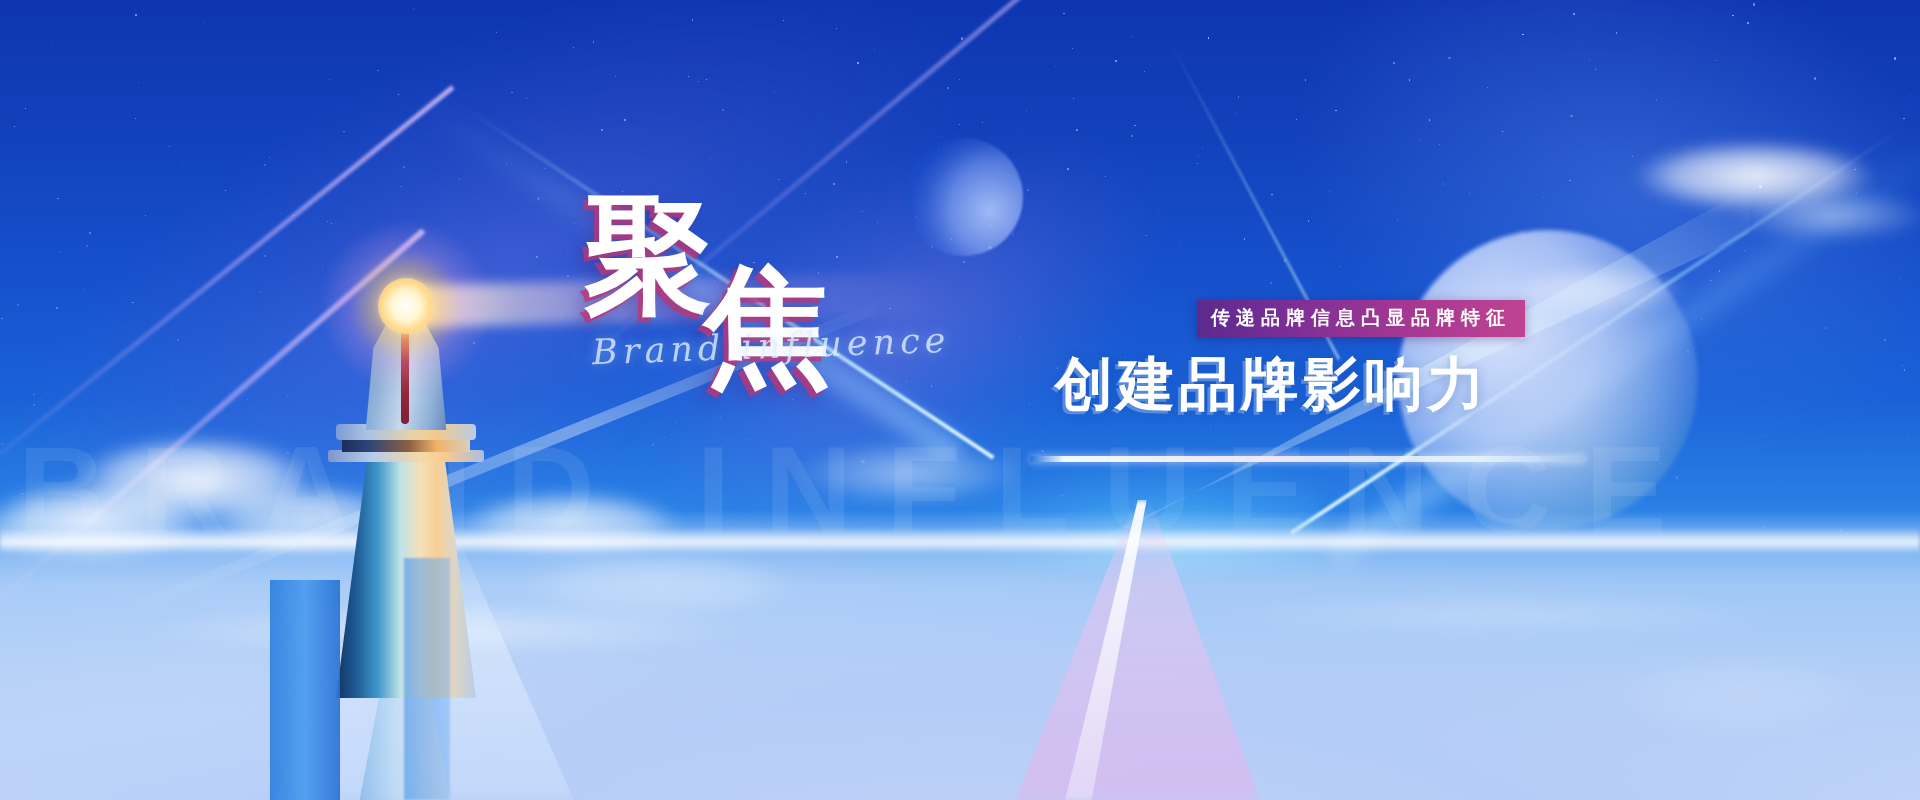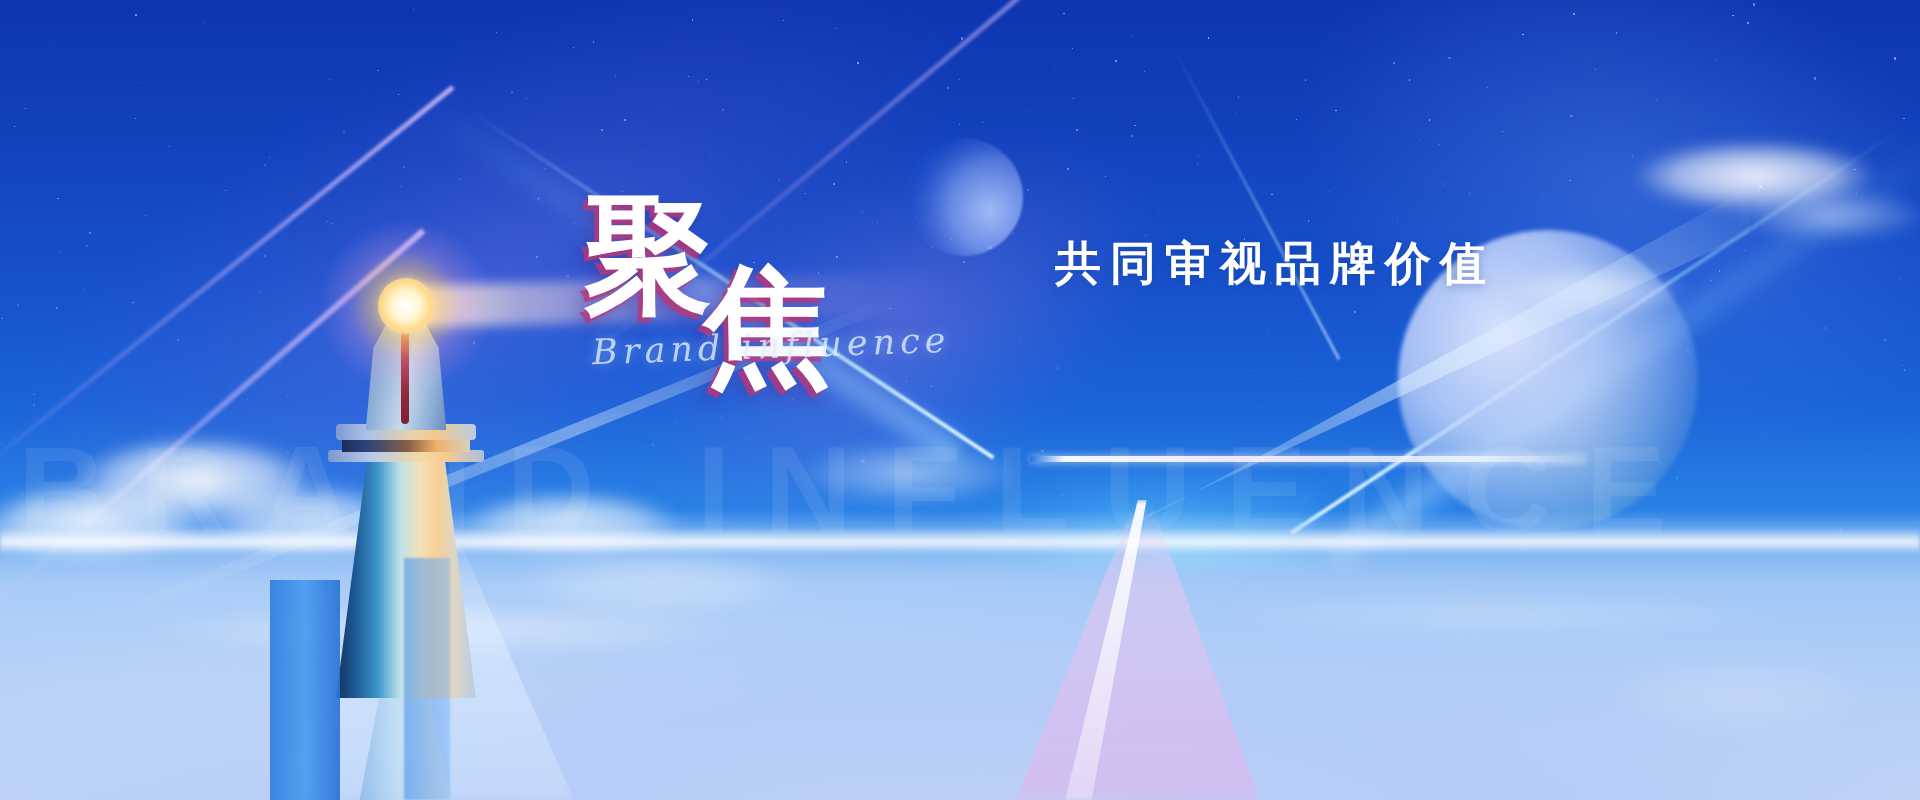--- a/index.html
+++ b/index.html
@@ -640,18 +640,19 @@
     <div class="lh-glowhalo"></div>
     <div class="lh-core"></div>
   </div>
 
   <div class="ju">聚</div>
   <div class="jiao">焦</div>
   <div class="script">Brand influence</div>
 
   <div class="right-block">
     <div class="line1">
-      <span class="headline">共同审视品牌价值</span>
     </div>
+    <div class="badge">传递品牌信息凸显品牌特征</div>
+    <div class="line3">创建品牌影响力</div>
   </div>
   <div class="underline"></div>
 
 </div>
 
 </body></html>

